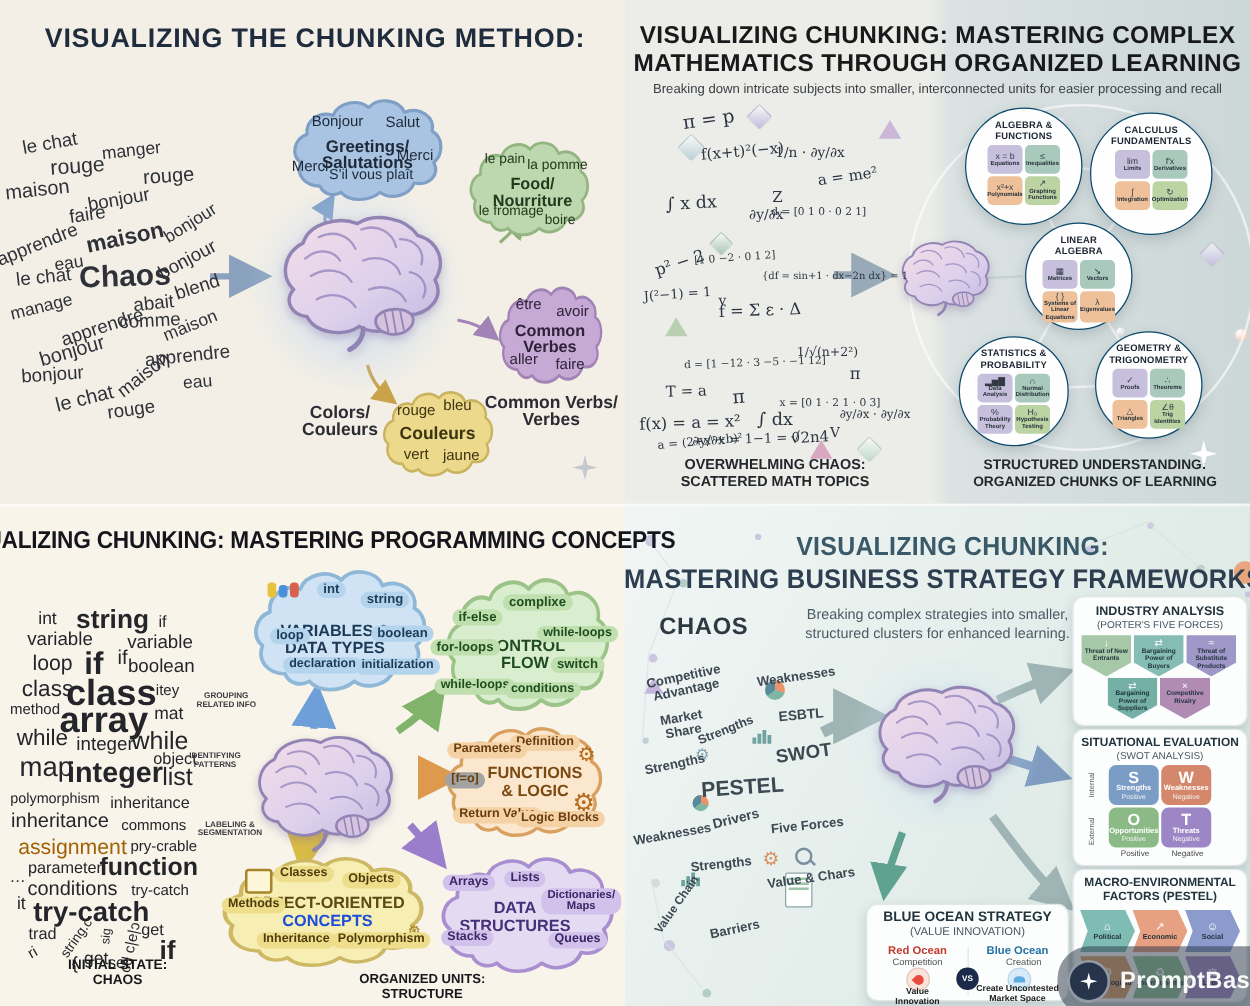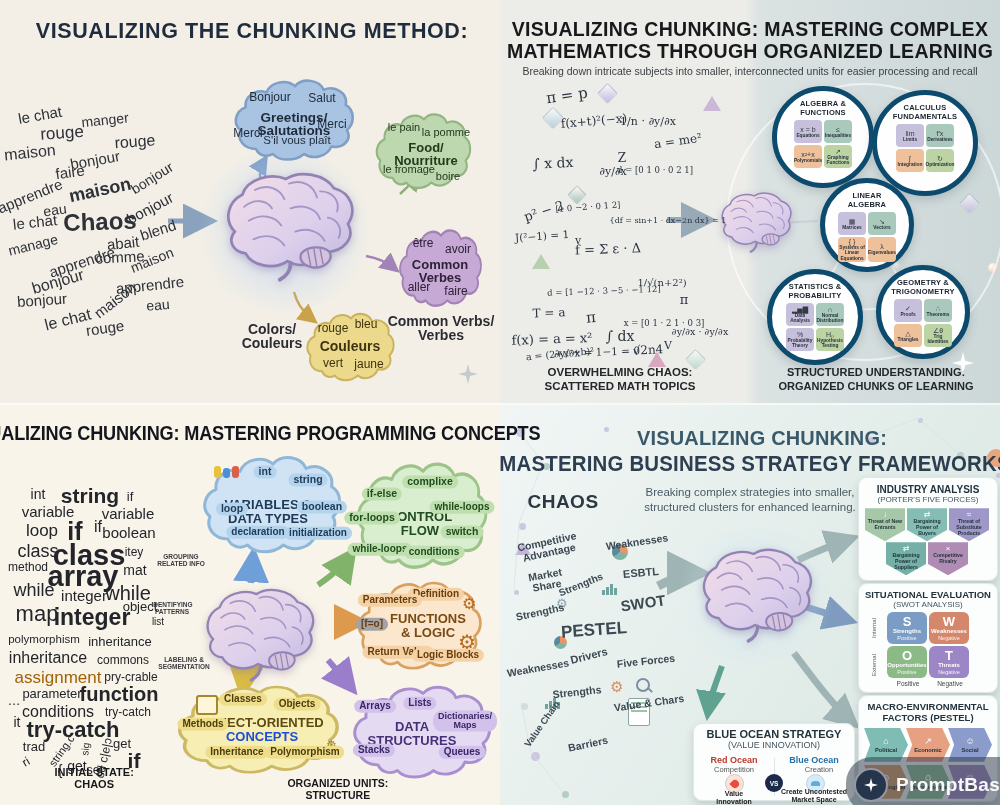--- a/index.html
+++ b/index.html
@@ -5,21 +5,21 @@
   html,body{margin:0;padding:0;background:#888;}
   #root{position:relative;width:1000px;height:805px;overflow:hidden;font-family:"Liberation Sans",sans-serif;background:#f3efe6;}
   .abs{position:absolute;}
   .bg{position:absolute;z-index:0;}
   .word{position:absolute;transform-origin:center;white-space:pre-line;color:#2e3138;z-index:4;line-height:1.02;text-align:center;}
   .ttl{position:absolute;z-index:5;text-align:center;transform:translate(-50%,-50%);white-space:pre;font-weight:bold;}
   .cloudsvg{position:absolute;z-index:3;}
   .brainsvg{position:absolute;z-index:3;filter:drop-shadow(0 3px 4px rgba(120,100,160,.35));}
   .glow{position:absolute;z-index:2;border-radius:50%;background:radial-gradient(circle,rgba(185,210,245,.75),rgba(185,210,245,0) 70%);}
   .pill{position:absolute;z-index:5;transform:translate(-50%,-50%);border-radius:9px;padding:1px 5px;font-weight:bold;white-space:pre-line;text-align:center;line-height:1.05;}
-  .circle{position:absolute;z-index:4;background:#fdfefd;border:5px solid #0c4a6e;border-radius:50%;box-shadow:0 4px 10px rgba(80,95,105,.25);display:flex;flex-direction:column;align-items:center;}
+  .circle{position:absolute;z-index:4;background:#fdfefd;border:1px solid #0c4a6e;border-radius:50%;box-shadow:0 4px 10px rgba(80,95,105,.25);display:flex;flex-direction:column;align-items:center;}
   .ctitle{font-weight:bold;font-size:7.5px;color:#1b2430;text-align:center;line-height:1.15;margin-top:9px;letter-spacing:.2px;}
   .cgrid{display:grid;grid-template-columns:auto auto;gap:2px;margin-top:3px;}
   .tile{width:26px;min-height:21px;border-radius:4px;display:flex;flex-direction:column;align-items:center;justify-content:center;padding:1px;}
   .tile .ic{font-size:7px;color:#333a44;line-height:1;}
   .tile .lb{font-size:4.8px;font-weight:bold;color:#27313a;text-align:center;line-height:1.08;}
   .panel{position:absolute;z-index:5;background:rgba(253,254,254,.96);border:1px solid #e2e8e8;border-radius:9px;box-shadow:0 4px 9px rgba(70,90,100,.2);}
   .ptitle{font-weight:bold;font-size:10px;color:#22333d;text-align:center;margin-top:6px;line-height:1.15;}
   .psub{font-size:8px;color:#44555f;text-align:center;line-height:1.1;}
   .penta{position:absolute;clip-path:polygon(0 0,100% 0,100% 66%,50% 100%,0 66%);display:flex;flex-direction:column;align-items:center;}
   .penta .ic{font-size:8px;color:#fff;margin-top:3px;line-height:1;}
@@ -605,21 +605,21 @@
     <span class="word" style="left: 134px; top: 552px; font-size: 12px; transform: translate(-50%, -50%) rotate(0deg); font-weight: 400; color: rgb(35, 37, 43);">itey</span>
     <span class="word" style="left: 28px; top: 567px; font-size: 12px; transform: translate(-50%, -50%) rotate(0deg); font-weight: 400; color: rgb(35, 37, 43);">method</span>
     <span class="word" style="left: 83px; top: 577px; font-size: 29px; transform: translate(-50%, -50%) rotate(0deg); font-weight: 700; color: rgb(35, 37, 43);">array</span>
     <span class="word" style="left: 135px; top: 570px; font-size: 14px; transform: translate(-50%, -50%) rotate(0deg); font-weight: 400; color: rgb(35, 37, 43);">mat</span>
     <span class="word" style="left: 34px; top: 590px; font-size: 18px; transform: translate(-50%, -50%) rotate(0deg); font-weight: 400; color: rgb(35, 37, 43);">while</span>
     <span class="word" style="left: 84px; top: 596px; font-size: 15px; transform: translate(-50%, -50%) rotate(0deg); font-weight: 400; color: rgb(35, 37, 43);">integer</span>
     <span class="word" style="left: 128px; top: 593px; font-size: 20px; transform: translate(-50%, -50%) rotate(0deg); font-weight: 400; color: rgb(35, 37, 43);">while</span>
     <span class="word" style="left: 37px; top: 614px; font-size: 22px; transform: translate(-50%, -50%) rotate(0deg); font-weight: 400; color: rgb(35, 37, 43);">map</span>
     <span class="word" style="left: 92px; top: 618px; font-size: 23px; transform: translate(-50%, -50%) rotate(0deg); font-weight: 700; color: rgb(35, 37, 43);">integer</span>
     <span class="word" style="left: 140px; top: 607px; font-size: 13px; transform: translate(-50%, -50%) rotate(0deg); font-weight: 400; color: rgb(35, 37, 43);">object</span>
-    <span class="word" style="left: 158px; top: 622px; font-size: 10px; transform: translate(-50%, -50%) rotate(0deg); font-weight: 400; color: rgb(35, 37, 43);">list</span>
+    <span class="word" style="left: 142px; top: 622px; font-size: 20px; transform: translate(-50%, -50%) rotate(0deg); font-weight: 400; color: rgb(35, 37, 43);">list</span>
     <span class="word" style="left: 44px; top: 640px; font-size: 11.5px; transform: translate(-50%, -50%) rotate(0deg); font-weight: 400; color: rgb(35, 37, 43);">polymorphism</span>
     <span class="word" style="left: 120px; top: 642px; font-size: 13px; transform: translate(-50%, -50%) rotate(0deg); font-weight: 400; color: rgb(35, 37, 43);">inheritance</span>
     <span class="word" style="left: 48px; top: 658px; font-size: 16px; transform: translate(-50%, -50%) rotate(0deg); font-weight: 400; color: rgb(35, 37, 43);">inheritance</span>
     <span class="word" style="left: 123px; top: 660px; font-size: 12px; transform: translate(-50%, -50%) rotate(0deg); font-weight: 400; color: rgb(35, 37, 43);">commons</span>
     <span class="word" style="left: 58px; top: 678px; font-size: 17px; transform: translate(-50%, -50%) rotate(0deg); font-weight: 400; color: #a16207;">assignment</span>
     <span class="word" style="left: 131px; top: 677px; font-size: 12px; transform: translate(-50%, -50%) rotate(0deg); font-weight: 400; color: rgb(35, 37, 43);">pry-crable</span>
     <span class="word" style="left: 52px; top: 694px; font-size: 13px; transform: translate(-50%, -50%) rotate(0deg); font-weight: 400; color: rgb(35, 37, 43);">parameter</span>
     <span class="word" style="left: 119px; top: 694px; font-size: 20px; transform: translate(-50%, -50%) rotate(0deg); font-weight: 600; color: rgb(35, 37, 43);">function</span>
     <span class="word" style="left: 14px; top: 701px; font-size: 13px; transform: translate(-50%, -50%) rotate(0deg); font-weight: 400; color: rgb(35, 37, 43);">…</span>
     <span class="word" style="left: 58px; top: 712px; font-size: 16px; transform: translate(-50%, -50%) rotate(0deg); font-weight: 400; color: rgb(35, 37, 43);">conditions</span>

